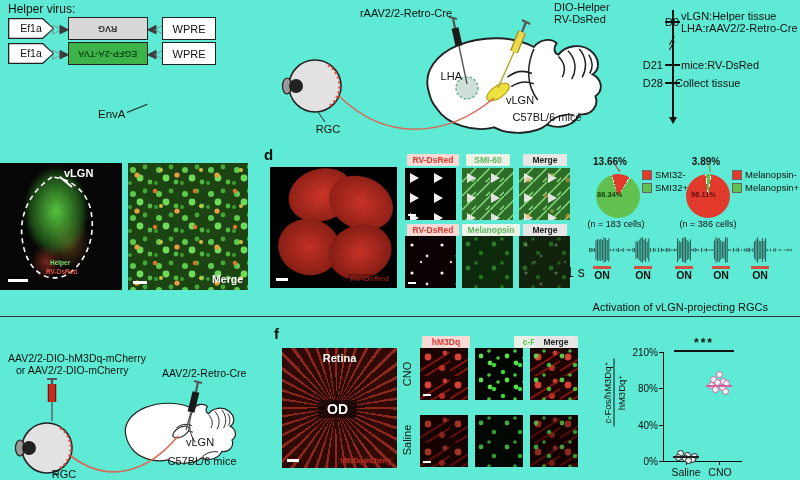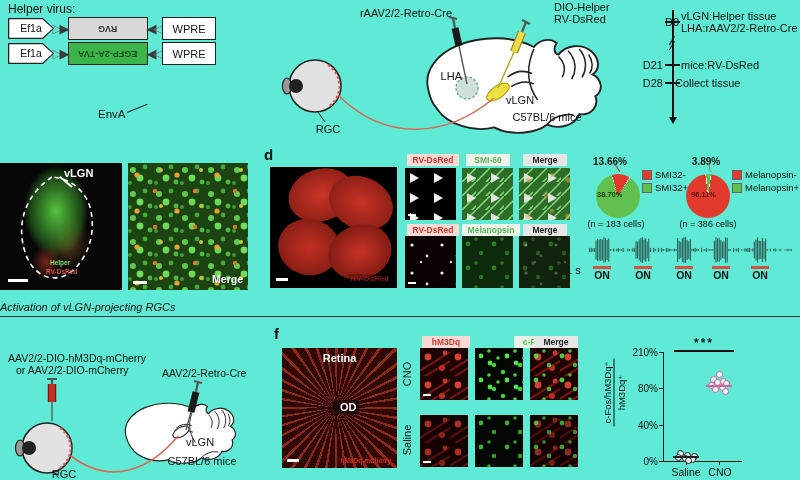--- a/index.html
+++ b/index.html
@@ -283,21 +283,21 @@
   <div class="abs micro" style="left:519px;top:236px;width:51px;height:52px;background:#11230d;">
     <svg width="51" height="52">
         <rect width="51" height="52" fill="url(#pGDots)" opacity=".35"></rect>
         <rect width="51" height="52" fill="url(#pWDots)" opacity=".3"></rect>
       </svg>
   </div>
 
   <div class="abs pie-pct" style="left:580px;top:156px;width:60px;color:#111;">13.66%</div>
   <div class="abs" style="left:612px;top:167px;width:10px;height:1.2px;background:#b33;transform:rotate(55deg);"></div>
   <div class="abs pie" id="pie0" style="left: 596px; top: 174px; background: conic-gradient(from -18deg, rgb(255, 255, 255) 0deg, rgb(255, 255, 255) 0.6%, rgb(226, 59, 46) 0deg, rgb(226, 59, 46) 13.66%, rgb(255, 255, 255) 0deg, rgb(255, 255, 255) 14.26%, rgb(98, 193, 78) 0deg, rgb(98, 193, 78) 100%);"></div>
-  <div class="abs" style="left:597px;top:190px;font-size:7.5px;font-weight:bold;color:#12400e;">38.70%</div>
+  <div class="abs" style="left:597px;top:190px;font-size:7.5px;font-weight:bold;color:#12400e;">86.34%</div>
   <div class="abs legend-row" style="left:642px;top:169px;">
     <span class="sw sw-red"></span>
       <span>SMI32-</span>
   </div>
   <div class="abs legend-row" style="left:642px;top:182px;">
     <span class="sw sw-green"></span>
       <span>SMI32+</span>
   </div>
   <div class="abs n-label" style="left:566px;top:219px;width:100px;">(n = 183 cells)</div>
 
@@ -311,35 +311,35 @@
   </div>
   <div class="abs legend-row" style="left:732px;top:182px;">
     <span class="sw sw-green"></span>
       <span>Melanopsin+</span>
   </div>
   <div class="abs n-label" style="left:658px;top:219px;width:100px;">(n = 386 cells)</div>
 
   <svg class="abs" id="traceSvg" style="left:588px;top:236px;" width="204" height="28" viewBox="0 0 204 28">
       <path d="M0.0,14.0 L0.0,14.0 M1.6,11.9 L1.6,16.1 M3.2,11.9 L3.2,16.1 M4.8,12.5 L4.8,15.5 M6.4,12.0 L6.4,16.0 M8.0,4.4 L8.0,23.6 M9.6,3.0 L9.6,25.0 M11.2,3.6 L11.2,24.4 M12.8,2.9 L12.8,25.1 M14.4,3.8 L14.4,24.2 M16.0,1.4 L16.0,26.6 M17.6,2.2 L17.6,25.8 M19.2,4.0 L19.2,24.0 M20.8,2.4 L20.8,25.6 M22.4,13.0 L22.4,15.0 M24.0,13.7 L24.0,14.3 M25.6,12.6 L25.6,15.4 M27.2,13.8 L27.2,14.2 M28.8,12.8 L28.8,15.2 M30.4,12.0 L30.4,16.0 M32.0,13.4 L32.0,14.6 M33.6,13.2 L33.6,14.8 M35.2,12.0 L35.2,16.0 M36.8,13.8 L36.8,14.2 M38.4,13.8 L38.4,14.2 M40.0,12.7 L40.0,15.3 M41.6,13.1 L41.6,14.9 M43.2,13.6 L43.2,14.4 M44.8,12.3 L44.8,15.7 M46.4,11.9 L46.4,16.1 M48.0,5.3 L48.0,22.7 M49.6,5.7 L49.6,22.3 M51.2,3.7 L51.2,24.3 M52.8,2.1 L52.8,25.9 M54.4,1.2 L54.4,26.8 M56.0,3.6 L56.0,24.4 M57.6,2.3 L57.6,25.7 M59.2,5.7 L59.2,22.3 M60.8,2.6 L60.8,25.4 M62.4,11.9 L62.4,16.1 M64.0,13.8 L64.0,14.2 M65.6,11.9 L65.6,16.1 M67.2,12.7 L67.2,15.3 M68.8,13.9 L68.8,14.1 M70.4,11.9 L70.4,16.1 M72.0,13.6 L72.0,14.4 M73.6,11.9 L73.6,16.1 M75.2,13.0 L75.2,15.0 M76.8,13.6 L76.8,14.4 M78.4,12.1 L78.4,15.9 M80.0,12.4 L80.0,15.6 M81.6,12.6 L81.6,15.4 M83.2,13.3 L83.2,14.7 M84.8,13.5 L84.8,14.5 M86.4,12.6 L86.4,15.4 M88.0,13.0 L88.0,15.0 M89.6,2.0 L89.6,26.0 M91.2,4.7 L91.2,23.3 M92.8,5.9 L92.8,22.1 M94.4,2.2 L94.4,25.8 M96.0,1.4 L96.0,26.6 M97.6,1.1 L97.6,26.9 M99.2,4.1 L99.2,23.9 M100.8,5.3 L100.8,22.7 M102.4,3.4 L102.4,24.6 M104.0,12.9 L104.0,15.1 M105.6,12.7 L105.6,15.3 M107.2,11.9 L107.2,16.1 M108.8,12.9 L108.8,15.1 M110.4,13.1 L110.4,14.9 M112.0,13.9 L112.0,14.1 M113.6,11.8 L113.6,16.2 M115.2,13.6 L115.2,14.4 M116.8,13.1 L116.8,14.9 M118.4,12.1 L118.4,15.9 M120.0,13.4 L120.0,14.6 M121.6,13.3 L121.6,14.7 M123.2,13.3 L123.2,14.7 M124.8,13.2 L124.8,14.8 M126.4,4.6 L126.4,23.4 M128.0,1.3 L128.0,26.7 M129.6,2.6 L129.6,25.4 M131.2,1.9 L131.2,26.1 M132.8,4.2 L132.8,23.8 M134.4,5.9 L134.4,22.1 M136.0,5.3 L136.0,22.7 M137.6,1.2 L137.6,26.8 M139.2,1.7 L139.2,26.3 M140.8,13.0 L140.8,15.0 M142.4,13.3 L142.4,14.7 M144.0,13.8 L144.0,14.2 M145.6,12.0 L145.6,16.0 M147.2,13.5 L147.2,14.5 M148.8,12.7 L148.8,15.3 M150.4,11.9 L150.4,16.1 M152.0,13.8 L152.0,14.2 M153.6,13.4 L153.6,14.6 M155.2,13.8 L155.2,14.2 M156.8,12.5 L156.8,15.5 M158.4,12.6 L158.4,15.4 M160.0,12.0 L160.0,16.0 M161.6,11.9 L161.6,16.1 M163.2,13.5 L163.2,14.5 M164.8,12.3 L164.8,15.7 M166.4,5.6 L166.4,22.4 M168.0,3.5 L168.0,24.5 M169.6,1.3 L169.6,26.7 M171.2,4.7 L171.2,23.3 M172.8,5.1 L172.8,22.9 M174.4,2.0 L174.4,26.0 M176.0,5.1 L176.0,22.9 M177.6,2.4 L177.6,25.6 M179.2,12.9 L179.2,15.1 M180.8,13.9 L180.8,14.1 M182.4,12.6 L182.4,15.4 M184.0,14.0 L184.0,14.0 M185.6,12.9 L185.6,15.1 M187.2,12.3 L187.2,15.7 M188.8,13.7 L188.8,14.3 M190.4,13.9 L190.4,14.1 M192.0,12.8 L192.0,15.2 M193.6,13.8 L193.6,14.2 M195.2,13.9 L195.2,14.1 M196.8,13.5 L196.8,14.5 M198.4,13.5 L198.4,14.5 M200.0,12.7 L200.0,15.3 M201.6,13.5 L201.6,14.5 M203.2,12.9 L203.2,15.1 " stroke="#111" stroke-width="0.7" fill="none"></path>
     </svg>
-  <div class="abs" style="left:566px;top:264px;font-size:11px;">1 s</div>
+  <div class="abs" style="left:566px;top:264px;font-size:14px;">1 s</div>
   <div id="stimRow">
       <div class="stim-bar" style="left: 593px; top: 266px; width: 18px;"></div>
       <div class="stim-on" style="left: 589px; top: 269px; width: 26px;">ON</div>
       <div class="stim-bar" style="left: 634px; top: 266px; width: 18px;"></div>
       <div class="stim-on" style="left: 630px; top: 269px; width: 26px;">ON</div>
       <div class="stim-bar" style="left: 675px; top: 266px; width: 18px;"></div>
       <div class="stim-on" style="left: 671px; top: 269px; width: 26px;">ON</div>
       <div class="stim-bar" style="left: 712px; top: 266px; width: 18px;"></div>
       <div class="stim-on" style="left: 708px; top: 269px; width: 26px;">ON</div>
       <div class="stim-bar" style="left: 751px; top: 266px; width: 18px;"></div>
       <div class="stim-on" style="left: 747px; top: 269px; width: 26px;">ON</div>
     </div>
 
-  <div class="abs" style="left:0;top:301px;width:768px;text-align:left;font-size:11px;font-style:italic;">Activation of vLGN-projecting RGCs</div>
+  <div class="abs" style="left:0;top:301px;width:768px;text-align:right;font-size:11px;">Activation of vLGN-projecting RGCs</div>
   <div class="abs divider" style="left:0;top:316px;width:800px;"></div>
 
   <svg class="abs" style="left:0;top:322px;" width="270" height="158" viewBox="0 0 270 158">
     <text x="8" y="40" font-size="10.5">AAV2/2-DIO-hM3Dq-mCherry</text>
     <text x="16" y="52" font-size="10.5">or AAV2/2-DIO-mCherry</text>
     <use href="#brainShape" x="118" y="76" width="126" height="66"></use>
     <ellipse cx="181" cy="110" rx="9" ry="4.5" fill="#fff" stroke="#333" stroke-width="1.2" transform="rotate(-30 181 110)"></ellipse>
 
     <g>
       <line x1="47" y1="57" x2="57" y2="57" stroke="#555" stroke-width="2"></line>
@@ -371,21 +371,21 @@
   </svg>
 
   <div class="abs panel-letter" style="left:274px;top:325px;">f</div>
 
   <div class="abs micro" style="left:282px;top:348px;width:115px;height:120px;
       background:
        radial-gradient(circle at 47% 50%, #160302 3%, rgba(0,0,0,0) 9%),
        repeating-conic-gradient(from 8deg at 47% 50%, rgba(210,70,45,.4) 0deg 2.5deg, rgba(40,6,3,.85) 2.5deg 9deg),
        #5c150c;">
     <div class="abs" style="left:0;top:4px;width:100%;text-align:center;color:#fff;font-weight:bold;font-size:11px;">Retina</div>
-    <div class="abs" style="left:56px;top:52px;color:#fff;font-weight:bold;font-size:11px;background:rgba(0,0,0,.55);padding:1px 2px;">OD</div>
+    <div class="abs" style="left:36px;top:52px;color:#fff;font-weight:bold;font-size:14px;background:rgba(0,0,0,.55);padding:1px 9px;">OD</div>
     <div class="abs" style="right:4px;bottom:4px;color:#c23528;font-size:6.5px;font-weight:bold;background:rgba(120,20,12,.25);padding:0 2px;">hM3Dq-mCherry</div>
     <div class="abs scalebar" style="left:5px;bottom:6px;width:12px;"></div>
   </div>
 
   <div class="abs chip" style="left:422px;top:336px;width:44px;color:#d93a2e;background:#f7d9d6;">hM3Dq</div>
   <div class="abs chip" style="left:481px;top:336px;width:36px;color:#58c04a;background:#e9f2e6;margin-left:33px;">c-Fos</div>
   <div class="abs chip" style="left:534px;top:336px;width:40px;color:#222;background:#e6e6e6;">Merge</div>
 
   <div class="abs" style="left:381px;top:368px;width:52px;text-align:center;font-size:11px;transform:rotate(-90deg);">CNO</div>
   <div class="abs" style="left:381px;top:434px;width:52px;text-align:center;font-size:11px;transform:rotate(-90deg);">Saline</div>

